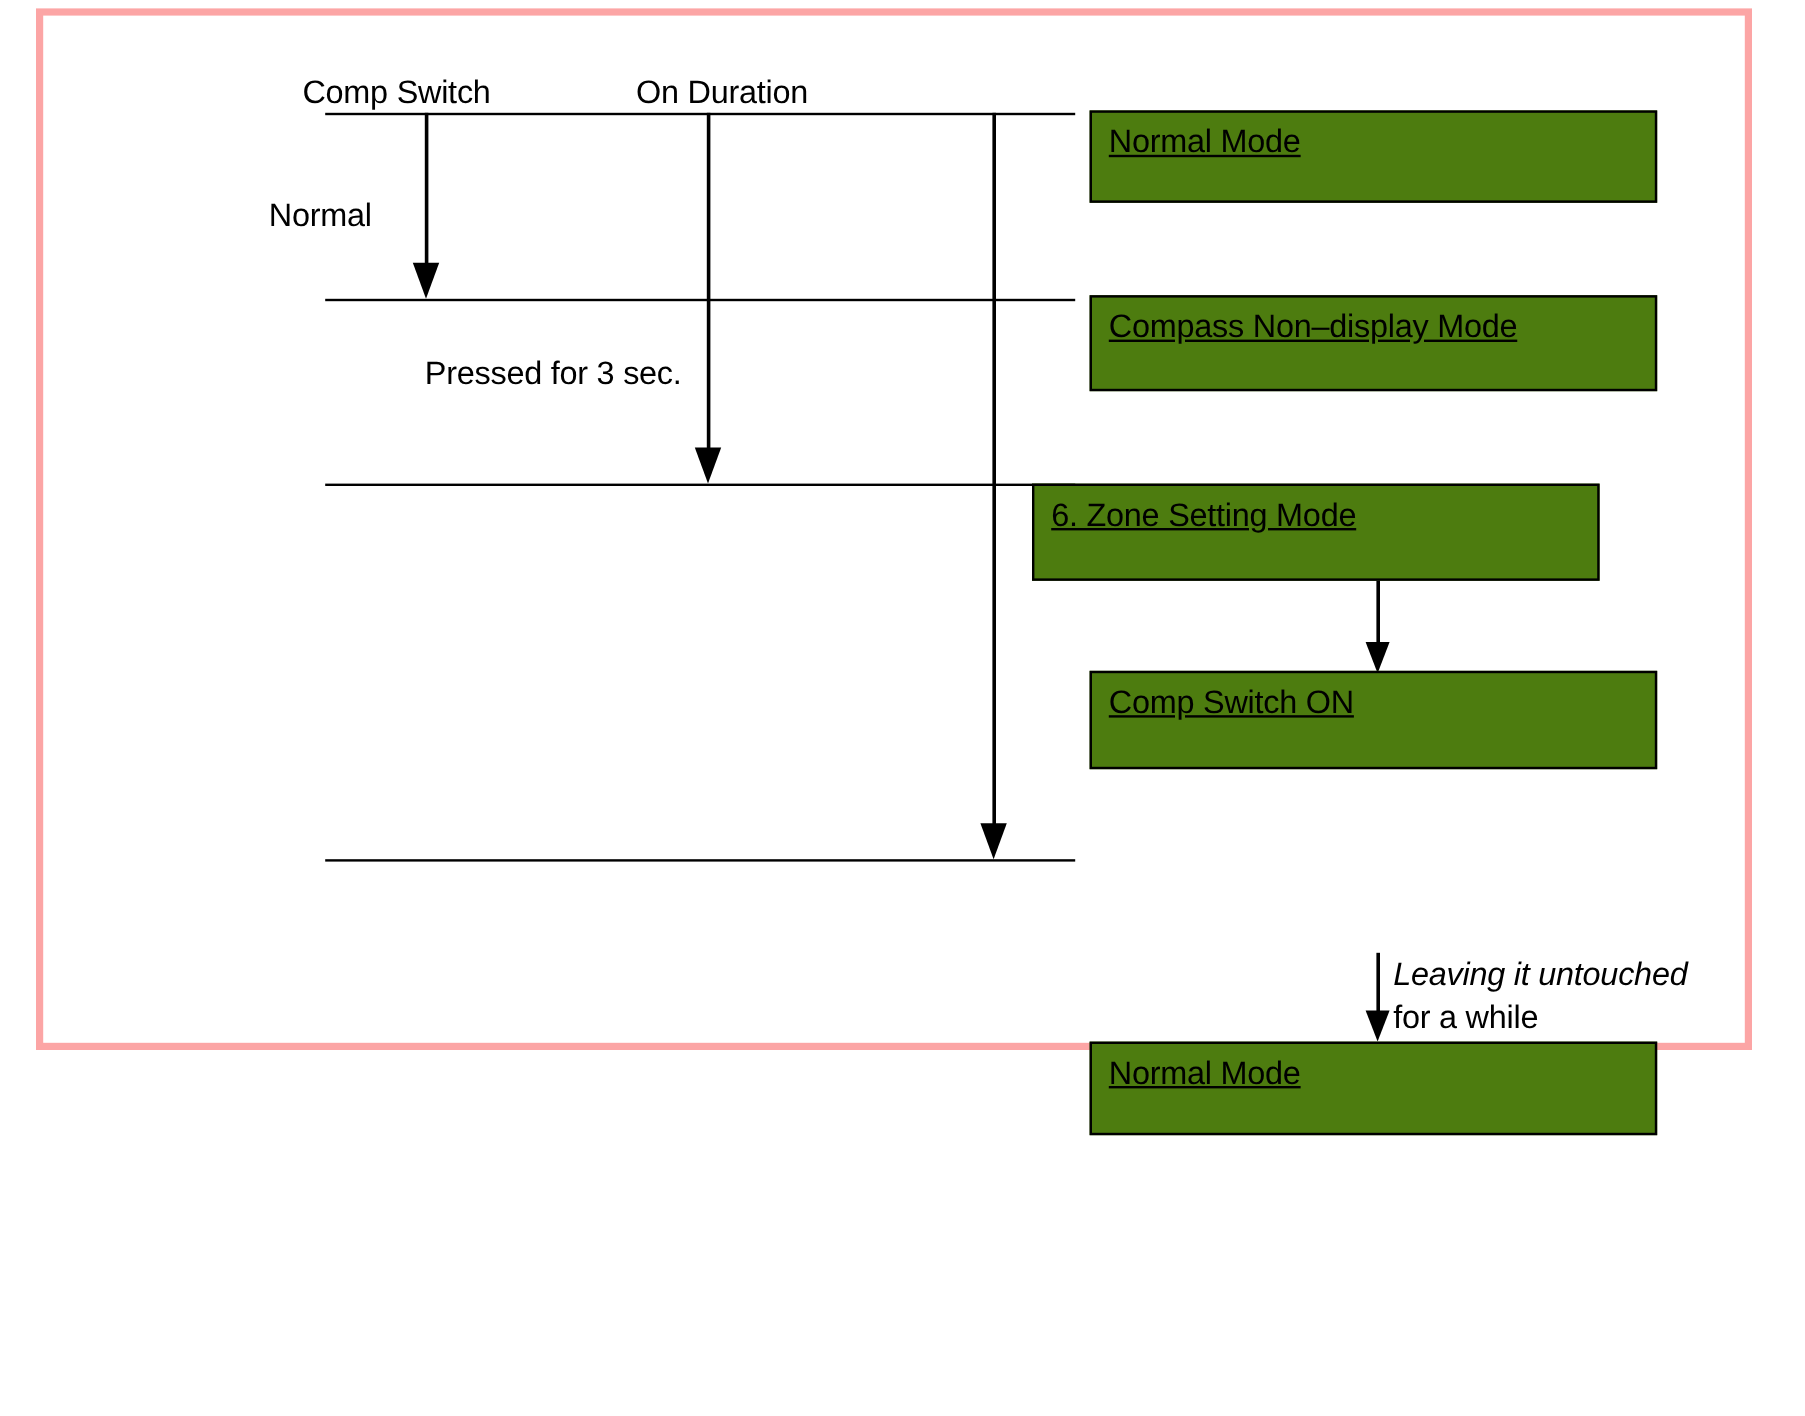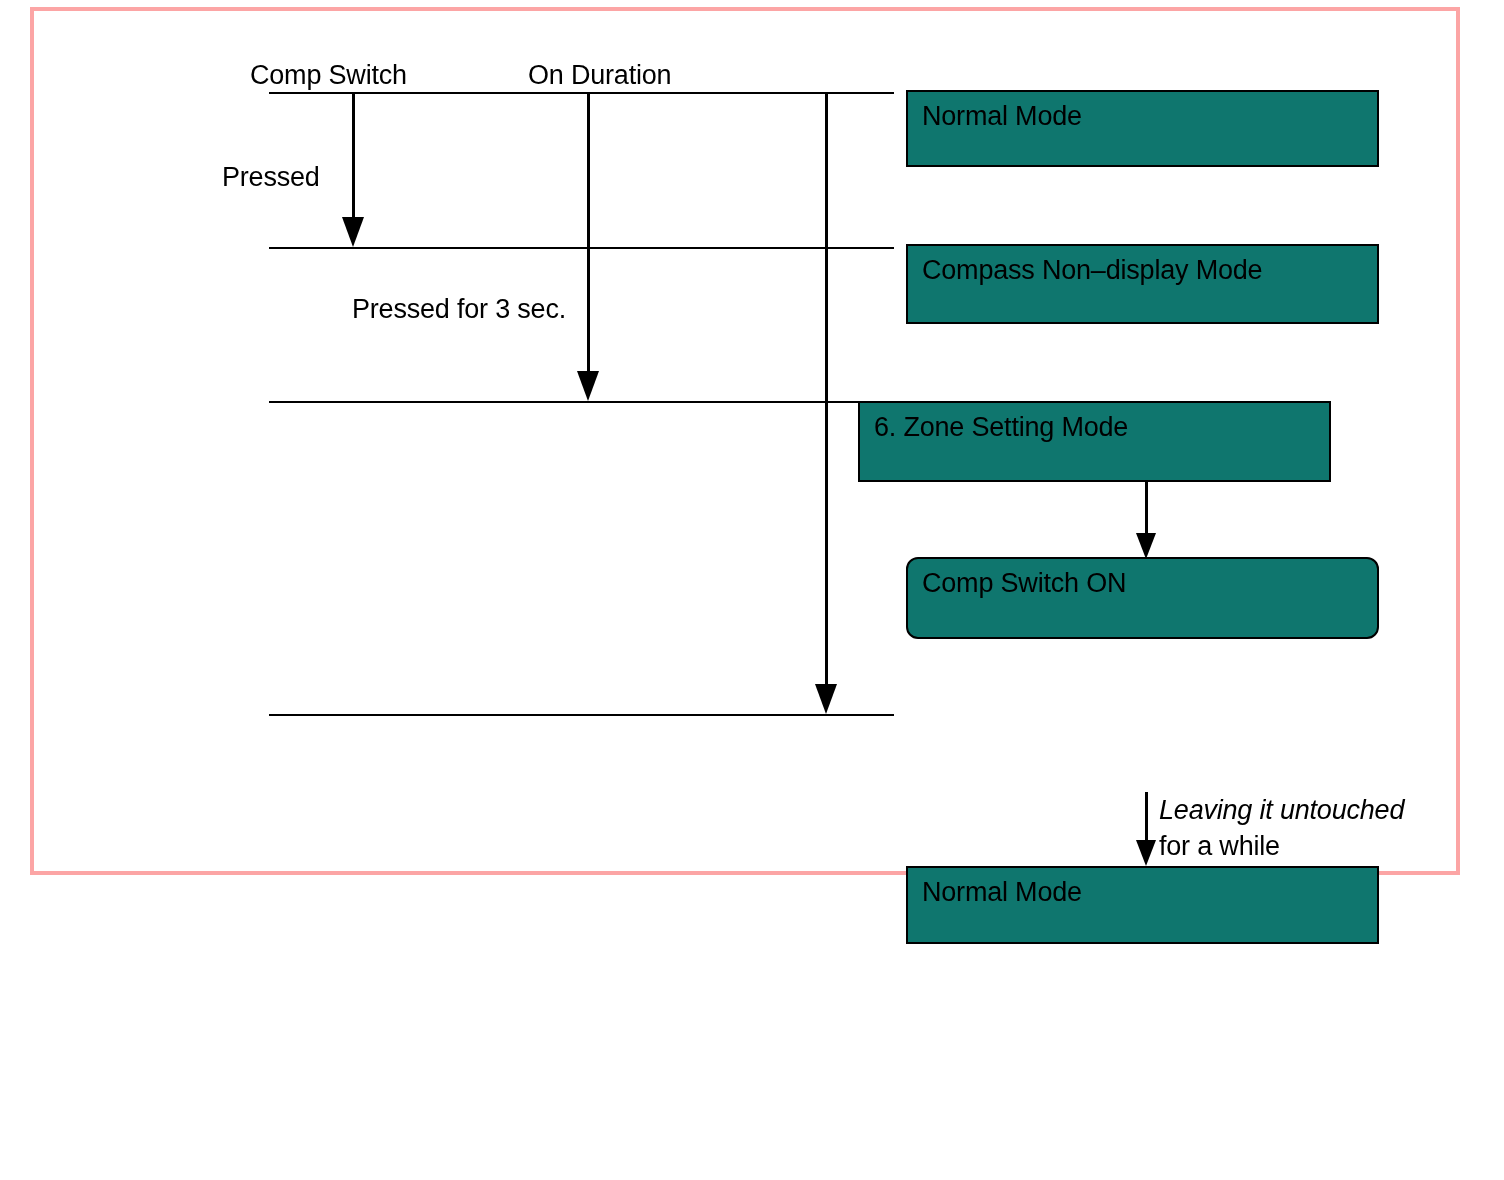--- a/index.html
+++ b/index.html
@@ -18,21 +18,21 @@
     background: #ffffff;
     overflow: hidden;
   }
   
   #outer-frame {
     position: absolute;
     left: 30px;
     top: 7px;
     width: 1430px;
     height: 868px;
-    border: 4px solid #fca5a5;
+    border: 6px solid #fca5a5;
     box-sizing: border-box;
     background: #ffffff;
   }
   
   .divider {
     position: absolute;
     height: 0;
     border-top: 2px solid #000000;
   }
   
@@ -53,22 +53,23 @@
   .arrowhead.small {
     border-left: 10px solid transparent;
     border-right: 10px solid transparent;
     border-top: 26px solid #000000;
   }
   
   .mode-box {
     position: absolute;
     border: 2px solid #000000;
     box-sizing: border-box;
-    background: #0f766e;
+    background: #4d7c0f;
     padding: 6px 0 0 14px;
+    text-decoration: underline;
   }
   .mode-line {
     font-size: 27px;
     line-height: 36px;
     white-space: nowrap;
     letter-spacing: -0.2px;
   }
   
   .label {
     position: absolute;
@@ -96,41 +97,41 @@
 
     <div class="spine" style="left:318px; top:81px; height:126px;"></div>
     <div class="arrowhead" style="left:308px; top:206px;"></div>
 
     <div class="spine" style="left:553px; top:81px; height:280px;"></div>
     <div class="arrowhead" style="left:543px; top:360px;"></div>
 
     <div class="spine" style="left:791px; top:81px; height:593px;"></div>
     <div class="arrowhead" style="left:781px; top:673px;"></div>
 
-    <div class="label" style="left:188px; top:148px;">Pressed</div>
+    <div class="label" style="left:188px; top:148px;">Normal</div>
 
     <div class="label" style="left:318px; top:280px;">Pressed for 3 sec.</div>
 
 
     <div class="mode-box" style="left:872px; top:79px; width:473px; height:77px;">
       <div class="mode-line">Normal Mode</div>
     </div>
 
     <div class="mode-box" style="left:872px; top:233px; width:473px; height:80px;">
       <div class="mode-line">Compass Non–display Mode</div>
     </div>
 
     <div class="mode-box" style="left:824px; top:390px; width:473px; height:81px;">
       <div class="mode-line">6. Zone Setting Mode</div>
     </div>
 
     <div class="spine" style="left:1111px; top:471px; height:52px;"></div>
     <div class="arrowhead small" style="left:1102px; top:522px;"></div>
 
-    <div class="mode-box" style="left:872px; top:546px; width:473px; height:82px;border-radius:12px;">
+    <div class="mode-box" style="left:872px; top:546px; width:473px; height:82px;">
       <div class="mode-line">Comp Switch ON</div>
     </div>
 
 
     <div class="spine" style="left:1111px; top:781px; height:52px;"></div>
     <div class="arrowhead small" style="left:1102px; top:829px;"></div>
 
     <div class="label" style="left:1125px; top:781px;font-style:italic;">Leaving it untouched</div>
     <div class="label" style="left:1125px; top:817px;">for a while</div>
 

